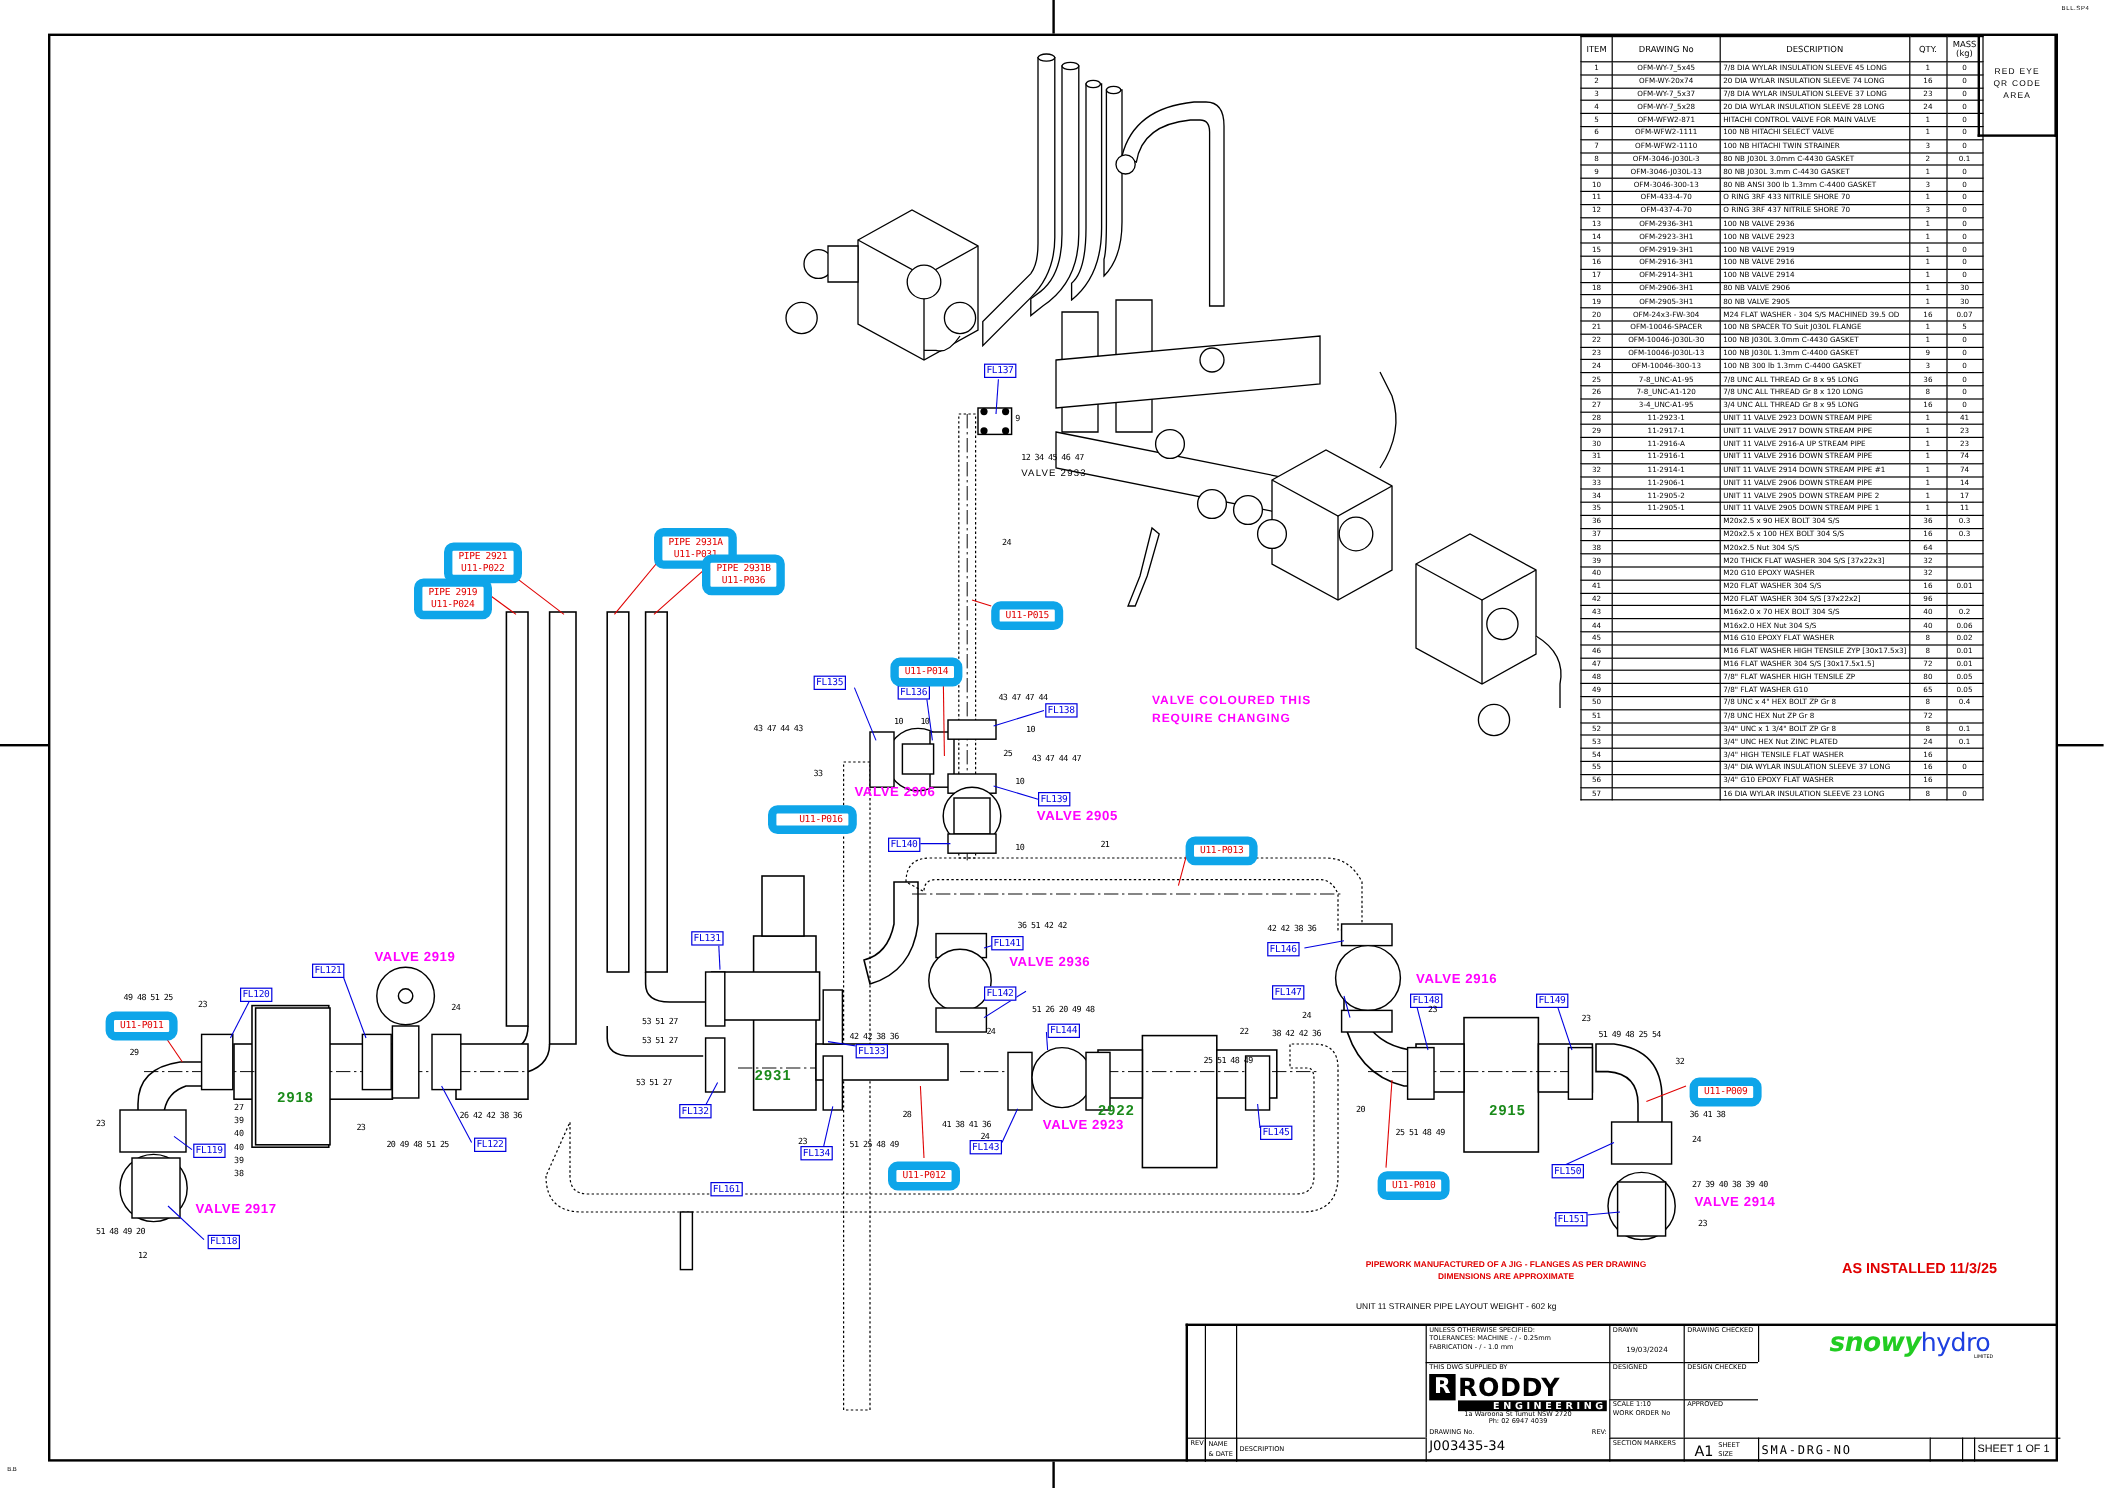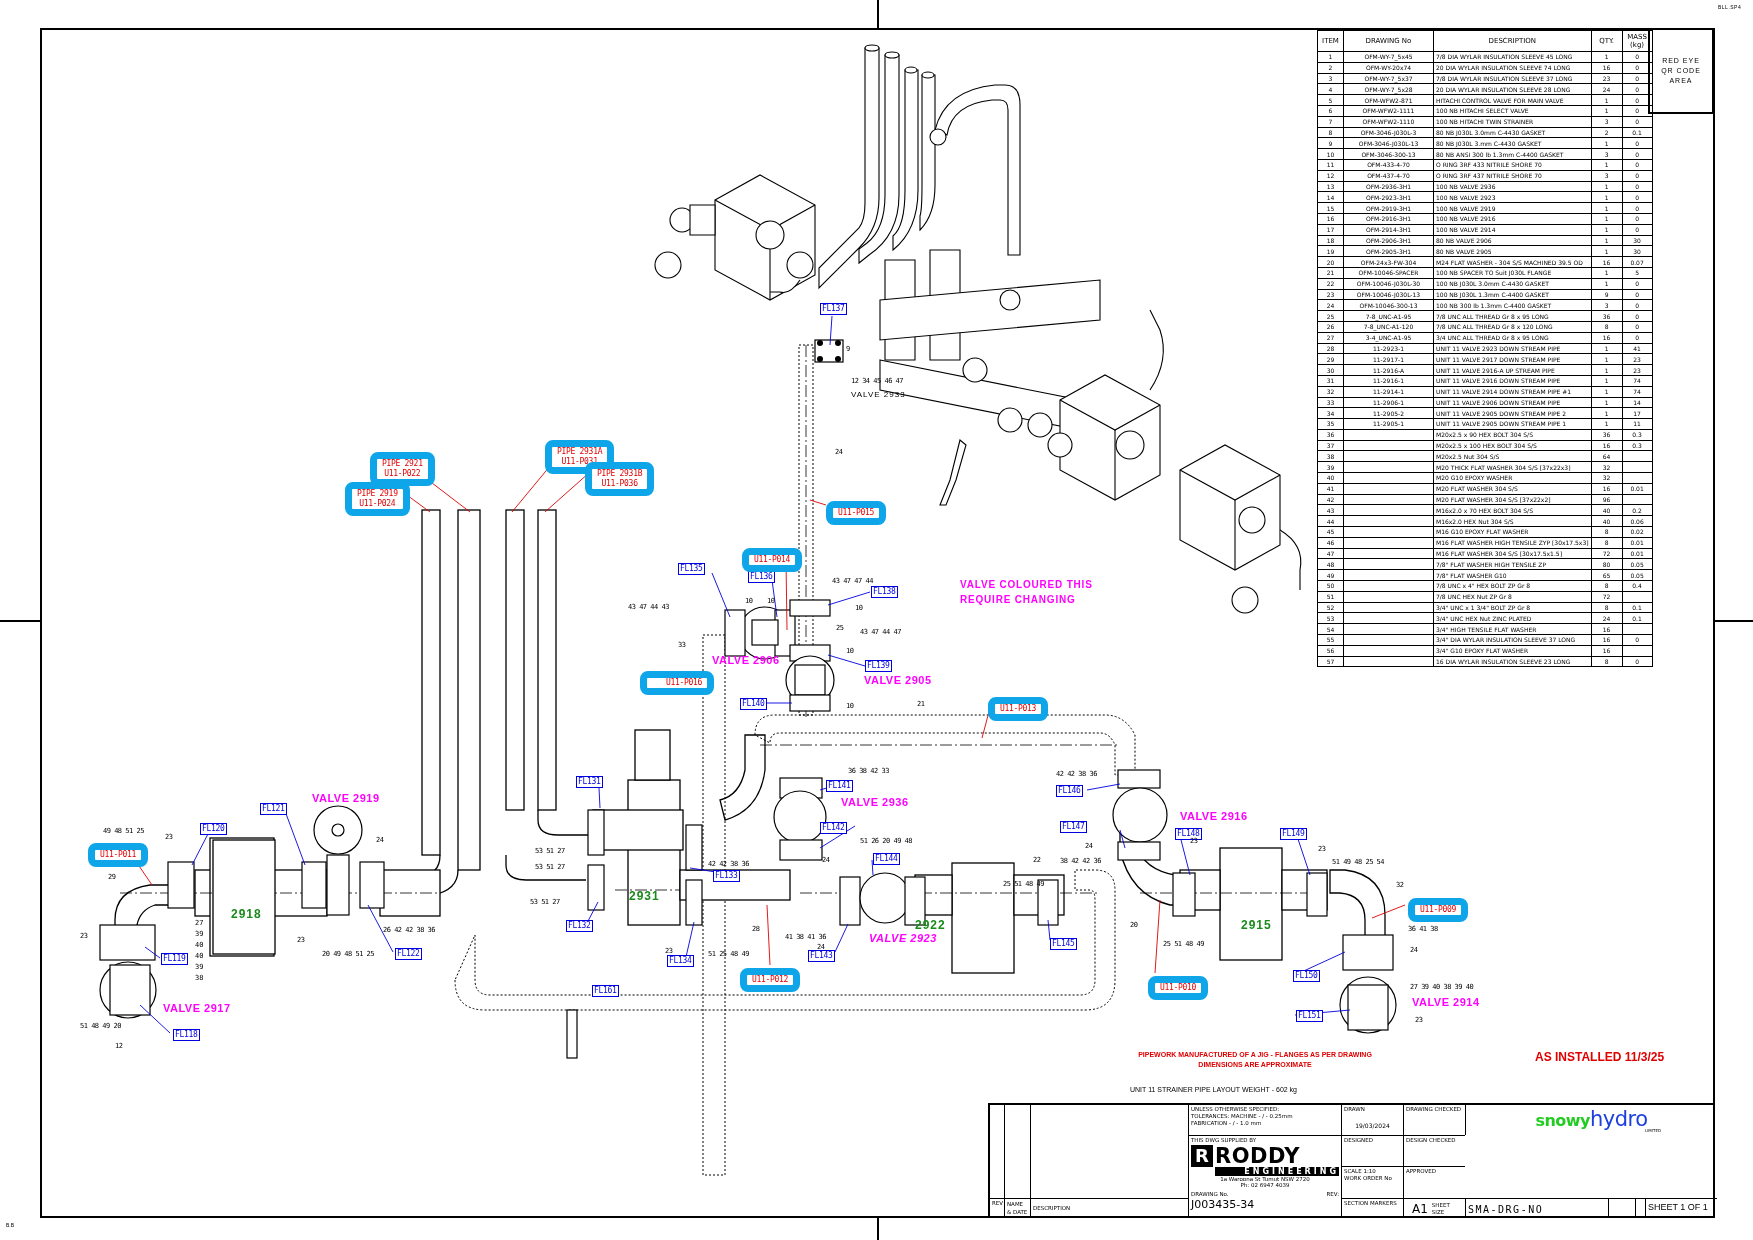--- a/index.html
+++ b/index.html
@@ -299,21 +299,21 @@
 <div class="label-pipe" style="left:740px;top:968px;">U11-P012</div>
 <div class="label-pipe" style="left:1148px;top:976px;">U11-P010</div>
 <div class="label-pipe" style="left:1408px;top:898px;">U11-P009</div>
 
 <div class="abs" style="left:851px;top:390px;font-size:8px;letter-spacing:1px;">VALVE 2933</div>
 <div class="label-valve" style="left:712px;top:654px;">VALVE 2906</div>
 <div class="label-valve" style="left:864px;top:674px;">VALVE 2905</div>
 <div class="label-valve" style="left:312px;top:792px;">VALVE 2919</div>
 <div class="label-valve" style="left:841px;top:796px;">VALVE 2936</div>
 <div class="label-valve" style="left:1180px;top:810px;">VALVE 2916</div>
-<div class="label-valve" style="left:869px;top:932px;font-style:italic;">VALVE 2923</div>
+<div class="label-valve" style="left:869px;top:932px;">VALVE 2923</div>
 <div class="label-valve" style="left:163px;top:1002px;">VALVE 2917</div>
 <div class="label-valve" style="left:1412px;top:996px;">VALVE 2914</div>
 
 <div class="label-equip" style="left:231px;top:907px;">2918</div>
 <div class="label-equip" style="left:629px;top:889px;">2931</div>
 <div class="label-equip" style="left:915px;top:918px;">2922</div>
 <div class="label-equip" style="left:1241px;top:918px;">2915</div>
 
 <div class="balloon-txt" style="left:846px;top:345px;">9</div>
 <div class="balloon-txt" style="left:851px;top:377px;">12 34 45 46 47</div>
@@ -343,21 +343,21 @@
 </div>
 <div class="balloon-txt" style="left:297px;top:936px;">23</div>
 <div class="balloon-txt" style="left:322px;top:950px;">20 49 48 51 25</div>
 <div class="balloon-txt" style="left:376px;top:836px;">24</div>
 <div class="balloon-txt" style="left:383px;top:926px;">26 42 42 38 36</div>
 <div class="balloon-txt" style="left:80px;top:1022px;">51 48 49 20</div>
 <div class="balloon-txt" style="left:115px;top:1042px;">12</div>
 <div class="balloon-txt" style="left:535px;top:847px;">53 51 27</div>
 <div class="balloon-txt" style="left:535px;top:863px;">53 51 27</div>
 <div class="balloon-txt" style="left:530px;top:898px;">53 51 27</div>
-<div class="balloon-txt" style="left:848px;top:767px;">36 38 42 33</div>
+<div class="balloon-txt" style="left:848px;top:767px;">36 51 42 42</div>
 <div class="balloon-txt" style="left:708px;top:860px;">42 42 38 36</div>
 <div class="balloon-txt" style="left:822px;top:856px;">24</div>
 <div class="balloon-txt" style="left:665px;top:947px;">23</div>
 <div class="balloon-txt" style="left:752px;top:925px;">28</div>
 <div class="balloon-txt" style="left:708px;top:950px;">51 25 48 49</div>
 <div class="balloon-txt" style="left:860px;top:837px;">51 26 20 49 48</div>
 <div class="balloon-txt" style="left:785px;top:933px;">41 38 41 36</div>
 <div class="balloon-txt" style="left:817px;top:943px;">24</div>
 <div class="balloon-txt" style="left:1033px;top:856px;">22</div>
 <div class="balloon-txt" style="left:1003px;top:880px;">25 51 48 49</div>
@@ -860,20 +860,20 @@
     <div>WORK ORDER No</div>
   </div>
   <div class="tb-cell" style="left:413px;top:61px;width:62px;height:32px;">APPROVED</div>
   <div class="tb-cell" style="left:351px;top:93px;width:62px;height:20px;">SECTION MARKERS</div>
   <div class="tb-cell" style="left:413px;top:93px;width:62px;height:20px;display:flex;align-items:center;">
     <span style="font-size:12px;margin:0 4px 0 6px;">A1</span>
     <span style="width:14px;line-height:7px;">SHEET SIZE</span>
   </div>
 
   <div class="tb-cell" style="left:475px;top:0;width:252px;height:30px;border-top:none;text-align:center;">
-    <span style="font-weight:900;font-size:16px;color:#22cc22;letter-spacing:-0.5px;line-height:26px;">snowy</span><span style="font-size:21px;color:#1e40e0;letter-spacing:-0.5px;line-height:26px;">hydro</span>
+    <span style="font-weight:900;font-size:22px;color:#22cc22;letter-spacing:-0.5px;line-height:26px;font-style:italic;">snowy</span><span style="font-size:21px;color:#1e40e0;letter-spacing:-0.5px;line-height:26px;">hydro</span>
     <span style="font-size:4px;position:absolute;right:56px;bottom:2px;">LIMITED</span>
   </div>
   <div class="tb-cell" style="left:475px;top:93px;width:143px;height:20px;font-size:10px;letter-spacing:1.5px;padding-top:5px;font-family:'DejaVu Sans Mono',monospace;">SMA-DRG-NO</div>
   <div class="tb-cell" style="left:618px;top:93px;width:27px;height:20px;"></div>
   <div class="tb-cell" style="left:645px;top:93px;width:10px;height:20px;"></div>
   <div class="tb-cell" style="left:655px;top:93px;width:72px;height:20px;font-size:9px;padding-top:3px;font-family:'Liberation Sans',sans-serif;">SHEET 1 OF 1</div>
 </div>
 
 </body></html>

